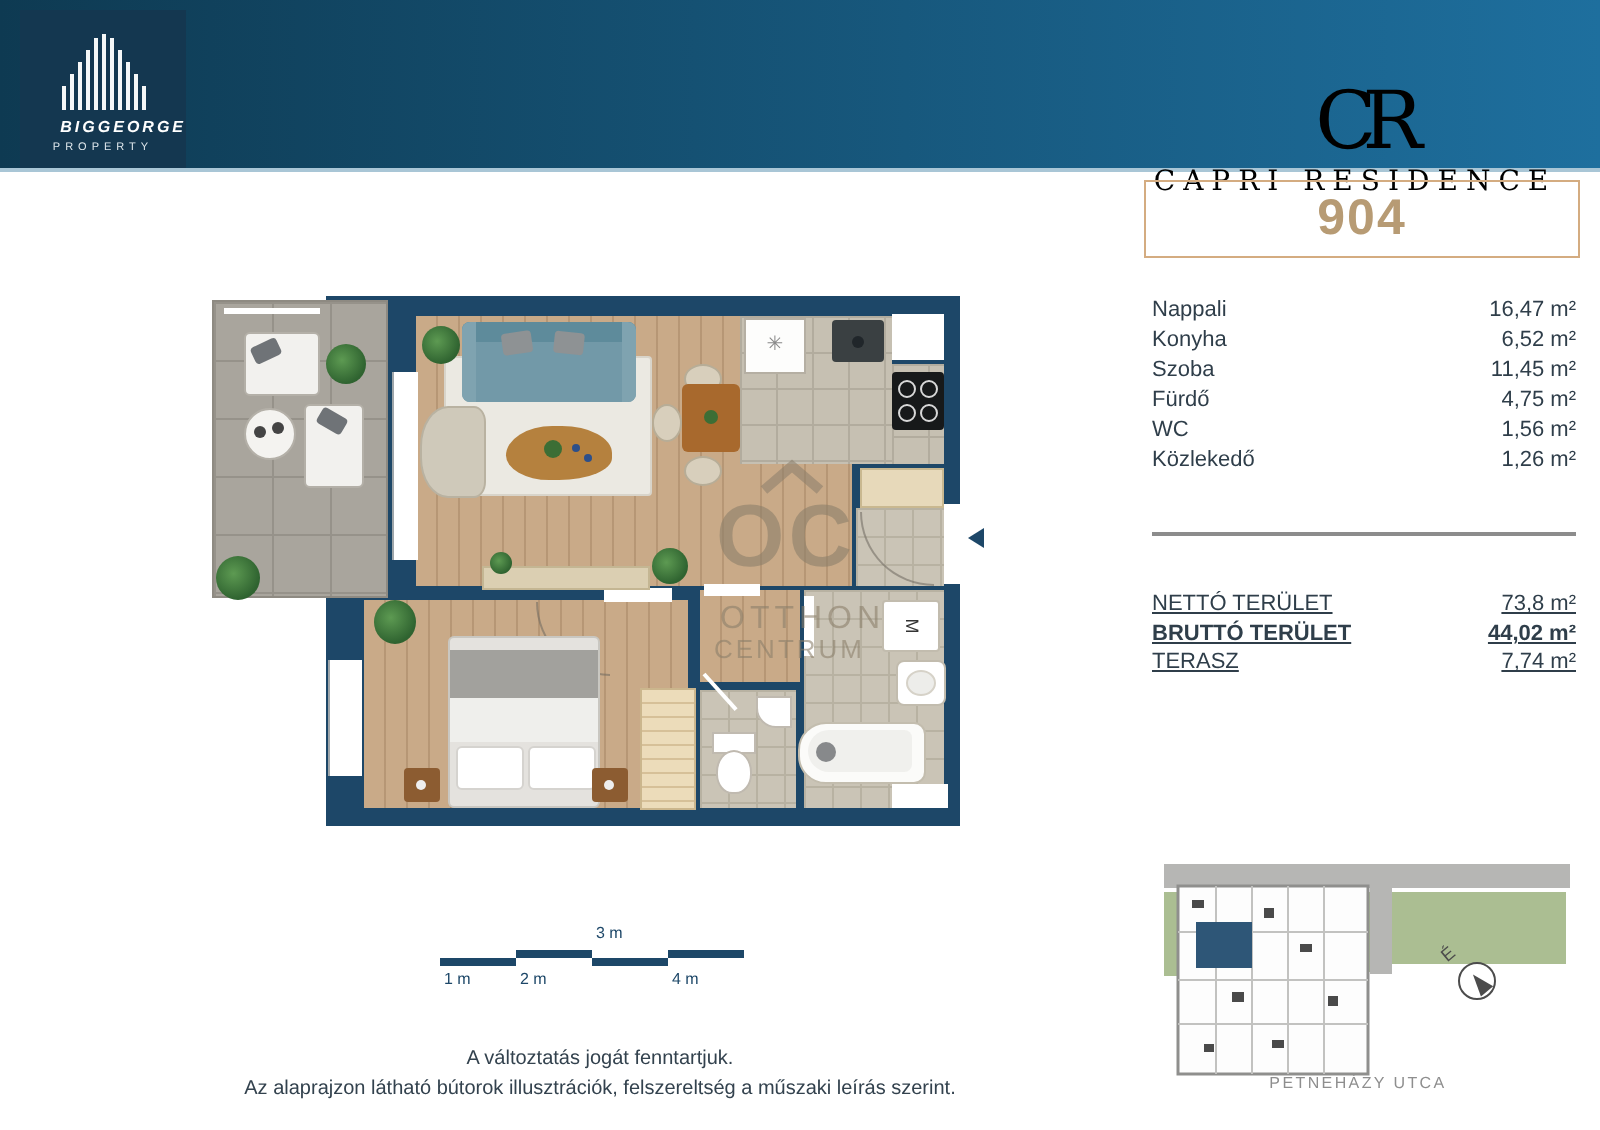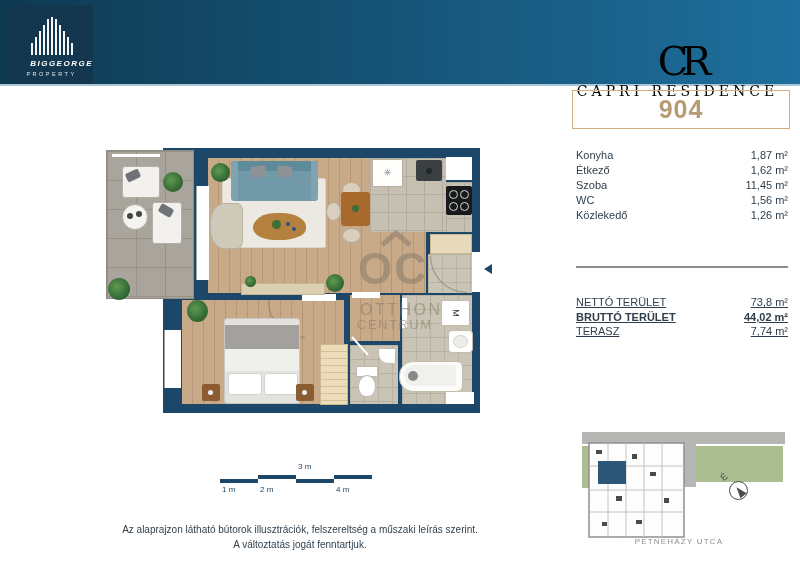--- a/index.html
+++ b/index.html
@@ -114,30 +114,34 @@
     <div class="dev-div">PROPERTY</div>
   </div>
   <div class="abs proj">
     <div class="proj-mono">CR</div>
     <div class="proj-name">CAPRI RESIDENCE</div>
   </div>
 
   <div class="abs unit-box">904</div>
   <div class="abs rooms">
     <div class="row">
+        <span>Nappali</span>
+        <span>16,47 m²</span>
+      </div>
+    <div class="row">
         <span>Konyha</span>
-        <span>1,87 m²</span>
-      </div>
-    <div class="row">
-        <span>Étkező</span>
-        <span>1,62 m²</span>
+        <span>6,52 m²</span>
       </div>
     <div class="row">
         <span>Szoba</span>
         <span>11,45 m²</span>
+      </div>
+    <div class="row">
+        <span>Fürdő</span>
+        <span>4,75 m²</span>
       </div>
     <div class="row">
         <span>WC</span>
         <span>1,56 m²</span>
       </div>
     <div class="row">
         <span>Közlekedő</span>
         <span>1,26 m²</span>
       </div>
   </div>
@@ -276,22 +280,22 @@
   <div class="sb" style="left:220px;top:479px;width:38px;"></div>
   <div class="sb" style="left:258px;top:475px;width:38px;"></div>
   <div class="sb" style="left:296px;top:479px;width:38px;"></div>
   <div class="sb" style="left:334px;top:475px;width:38px;"></div>
   <span class="sb-label" style="left:222px;top:485px;">1 m</span>
   <span class="sb-label" style="left:260px;top:485px;">2 m</span>
   <span class="sb-label" style="left:298px;top:462px;">3 m</span>
   <span class="sb-label" style="left:336px;top:485px;">4 m</span>
 
   <div class="abs disc">
+    <div>A változtatás jogát fenntartjuk.</div>
     <div>Az alaprajzon látható bútorok illusztrációk, felszereltség a műszaki leírás szerint.</div>
-    <div>A változtatás jogát fenntartjuk.</div>
   </div>
 
   <div class="abs road" style="left:582px;top:432px;width:203px;height:12px;"></div>
   <div class="abs road" style="left:685px;top:432px;width:11px;height:55px;"></div>
   <div class="abs green" style="left:696px;top:446px;width:87px;height:36px;"></div>
   <div class="abs green" style="left:652px;top:446px;width:33px;height:40px;"></div>
   <div class="abs green" style="left:582px;top:446px;width:18px;height:42px;"></div>
   <svg class="abs" style="left:588px;top:442px;" width="97" height="96">
     <rect x="1" y="1" width="95" height="94" fill="#fdfdfd" stroke="#8f8f8d" stroke-width="1.5"></rect>
     <g stroke="#c2c2c0" stroke-width="1">

